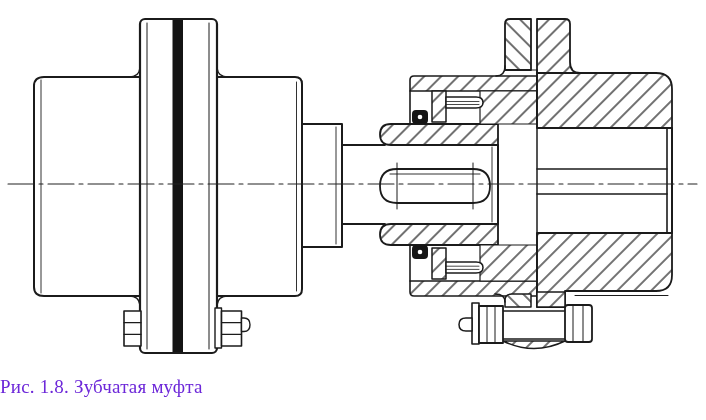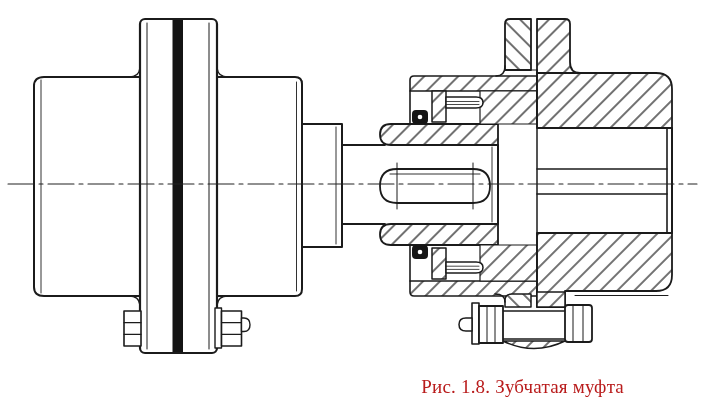--- a/index.html
+++ b/index.html
@@ -1,20 +1,20 @@
 <!DOCTYPE html>
 <html><head>
 <meta charset="utf-8">
 <style>
   html,body{margin:0;padding:0;background:#fff;}
   #fig{position:relative;width:706px;height:420px;background:#ffffff;overflow:hidden;
        font-family:"Liberation Serif", serif;}
   #fig svg{position:absolute;left:0;top:0;}
-  .caption{position:absolute;left:8px;top:376px;width:616px;text-align:right;
-           font-size:19px;color:#b91c1c;letter-spacing:0.2px;}
+  .caption{position:absolute;left:0;top:376px;width:616px;text-align:left;
+           font-size:19px;color:#6d28d9;letter-spacing:0.2px;}
 </style>
 </head>
 <body>
 
 <div id="fig">
   <svg width="706" height="372" viewBox="0 0 706 372">
     <defs>
       <pattern id="hA" width="12" height="12" patternUnits="userSpaceOnUse" patternTransform="rotate(45)">
         <rect width="12" height="12" fill="#ffffff"></rect>
         <line x1="6" y1="-1" x2="6" y2="13" stroke="#1c1c1c" stroke-width="1.25"></line>

